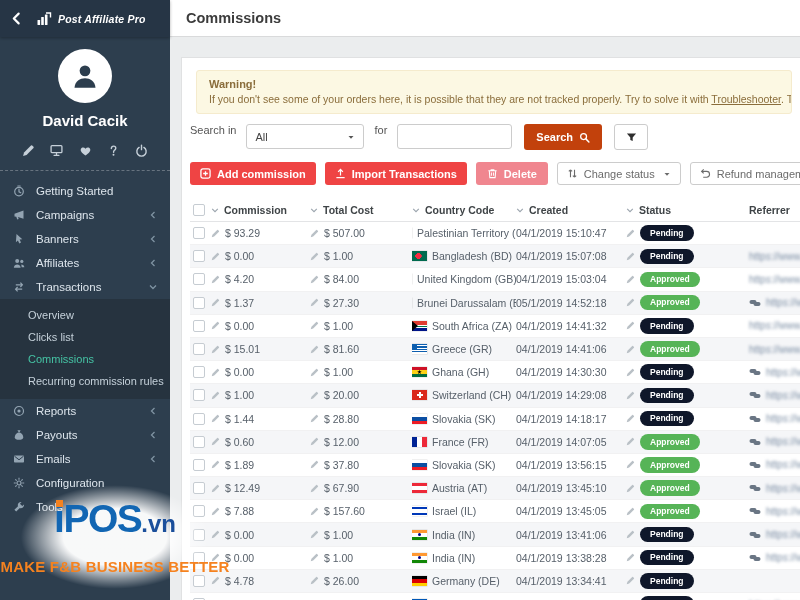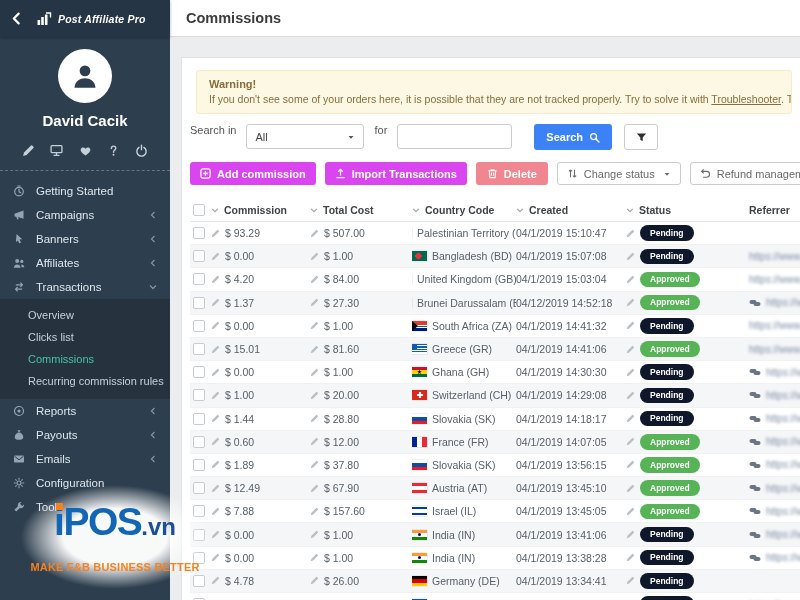--- a/index.html
+++ b/index.html
@@ -41,25 +41,25 @@
   .w-text{font-size:10.5px;white-space:nowrap}
   .w-text a{color:#8a6d3b;text-decoration:underline;cursor:pointer}
 
   .searchrow{display:flex;align-items:flex-start;margin:10px 8px 12px 2px;font-size:11px;color:#555}
   .sel{width:118px;height:25px;border:1px solid #ccc;border-radius:3px;display:flex;align-items:center;padding:0 8px;margin:0 10px;color:#444;background:#fff;cursor:pointer}
   .sel .caret{margin-left:auto;width:8px;height:8px;color:#555}
   .inp{width:115px;height:25px;border:1px solid #ccc;border-radius:3px;margin:0 10px;padding:0 6px;font-size:11px;font-family:inherit}
   .btn{display:inline-flex;align-items:center;gap:6px;border:none;border-radius:3px;font-size:11px;font-weight:bold;cursor:pointer;font-family:inherit;white-space:nowrap}
   .btn .icn{width:11px;height:11px}
   .btn .caret{width:8px;height:8px;margin-left:2px}
-  .btn-search{background:#3b82f6;color:#fff;height:26px;padding:0 12px;margin-left:12px}
+  .btn-search{background:#c2410c;color:#fff;height:26px;padding:0 12px;margin-left:2px}
   .btn-filter{background:#fff;border:1px solid #ccc;color:#2e2e2e;height:26px;width:34px;justify-content:center;margin-left:12px}
 
   .actionsrow{display:flex;align-items:center;gap:9px;margin:0 8px 13px 2px}
-  .btn-green{background:#d946ef;color:#fff;height:23px;padding:3px 10px}
+  .btn-green{background:#ef4444;color:#fff;height:23px;padding:3px 10px}
   .btn-pink{background:#f0868f;color:#fff;height:23px;padding:0 11px}
   .btn-white{background:#fff;border:1px solid #ccc;color:#6b6b6b;height:23px;padding:0 9px;font-weight:normal}
 
   
   .tbl{margin-left:2px;font-size:10.5px;color:#57606a}
   .thead{display:flex;align-items:center;height:24px;border-bottom:1px solid #e3e4e6;font-weight:bold;color:#3f4447}
   .cell{display:flex;align-items:center;white-space:nowrap;overflow:hidden;flex:none;height:100%}
   .c-cb{width:18px;padding-left:3px}
   .c-com{width:100px;padding-left:3px}
   .c-tot{width:104px;padding-left:2px}
@@ -100,21 +100,21 @@
   .flag-in::after{content:"";position:absolute;left:50%;top:50%;width:3px;height:3px;margin:-1.5px 0 0 -1.5px;border-radius:50%;background:#008}
   .flag-de{background:linear-gradient(180deg,#000 33%,#d00 33% 66%,#ffce00 66%)}
   .flag-ua{background:linear-gradient(180deg,#0057b7 50%,#ffd700 50%)}
 
   
   .watermark{position:absolute;left:-14px;top:466px;width:258px;height:142px;z-index:40;display:flex;flex-direction:column;align-items:center;justify-content:center;background:radial-gradient(ellipse 50% 50% at center,rgba(255,255,255,.97) 40%,rgba(255,255,255,0) 73%);pointer-events:none}
   .wm-line{position:relative;font-weight:bold;line-height:1;white-space:nowrap}
   .wm-brand{font-size:39px;color:#1266b3;letter-spacing:-1.5px}
   .wm-idot{position:absolute;width:7px;height:7px;background:#f5821f;left:2px;top:1px}
   .wm-tld{font-size:24px;color:#1b4f9b}
-  .wm-tag{font-size:11px;font-weight:bold;color:#f5821f;margin-top:20px;letter-spacing:.2px;white-space:nowrap}
+  .wm-tag{font-size:15px;font-weight:bold;color:#f5821f;margin-top:20px;letter-spacing:.2px;white-space:nowrap}
 </style>
 </head>
 <body>
 
 <div class="screen">
 
   <aside class="sidebar">
     <div class="sb-header">
       <span class="icn back">
           <svg viewBox="0 0 12 12">
@@ -575,21 +575,21 @@
                 <svg viewBox="0 0 12 12">
                   <path d="M1 11l.9-3.2L8.3 1.4a.8.8 0 011.1 0l1.2 1.2a.8.8 0 010 1.1L4.2 10.1z" fill="currentColor"></path>
                 </svg>
               </span>
               <span>$ 27.30</span>
             </span>
             <span class="cell c-cty">
               <span class="flag flag-bn"></span>
               <span>Brunei Darussalam (BN)</span>
             </span>
-            <span class="cell c-cre">04/12/2019 14:52:18</span>
+            <span class="cell c-cre">05/1/2019 14:52:18</span>
             <span class="cell c-sta">
               <span class="icn pencil">
                 <svg viewBox="0 0 12 12">
                   <path d="M1 11l.9-3.2L8.3 1.4a.8.8 0 011.1 0l1.2 1.2a.8.8 0 010 1.1L4.2 10.1z" fill="currentColor"></path>
                 </svg>
               </span>
               <span class="badge badge-approved">Approved</span>
             </span>
             <span class="cell c-ref">
               <span class="icn reficon">

